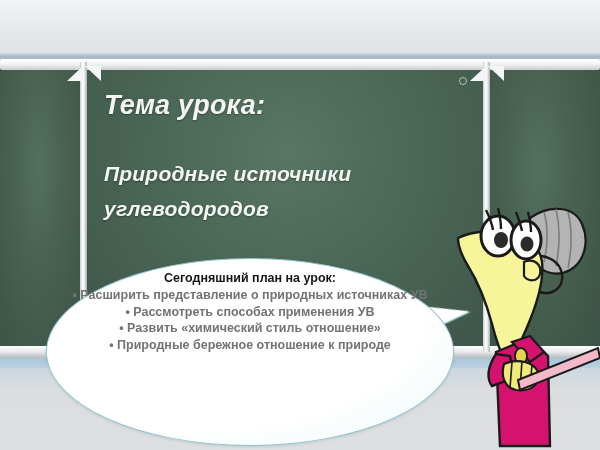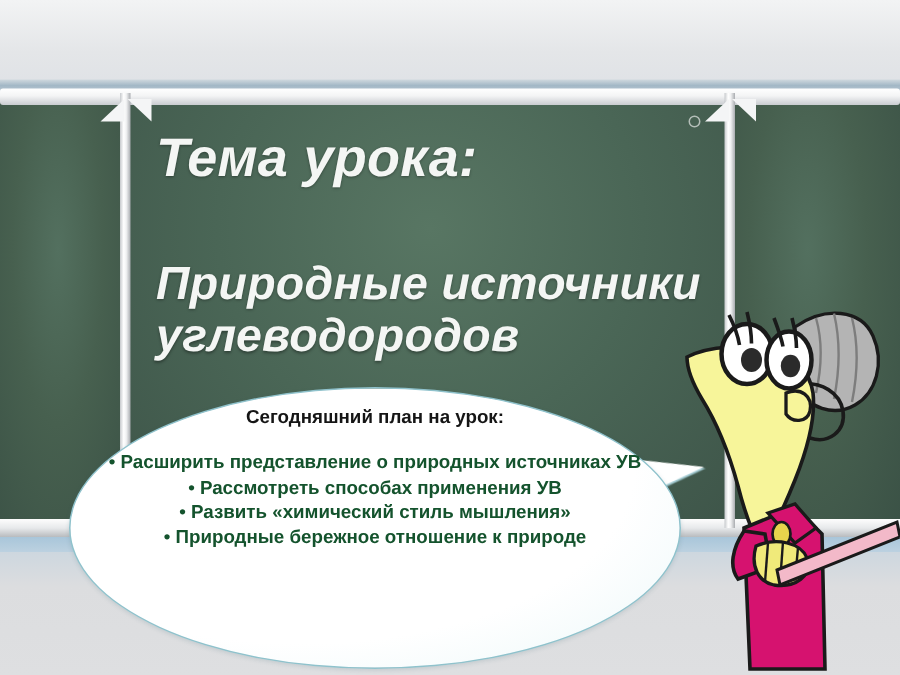--- a/index.html
+++ b/index.html
@@ -124,25 +124,25 @@
     position: absolute;
     left: 104px; top: 88px;
     width: 390px;
     z-index: 5;
     color: #f4f6f4;
     font-style: italic;
     font-weight: bold;
     text-shadow: 0 1px 2px rgba(0,0,0,.35);
     letter-spacing: .2px;
   }
-  .title-line1 { font-size: 36px; line-height: 34px; }
+  .title-line1 { font-size: 27px; line-height: 34px; }
   .title-line2 {
-    font-size: 31px;
+    font-size: 21px;
     line-height: 35px;
-    margin-top: 49px;
+    margin-top: 34px;
   }
 
   
   .bubble {
     position: absolute;
     left: 46px; top: 258px;
     width: 406px; height: 186px;
     background: radial-gradient(ellipse at 38% 30%, #ffffff 0%, #ffffff 62%, #f2fafb 85%, #e2f1f4 100%);
     border: 1px solid #8fc2cc;
     border-radius: 50% / 50%;
@@ -165,26 +165,26 @@
     left: 62px; top: 270px;
     width: 376px;
     text-align: center;
     z-index: 8;
   }
   .bubble-heading {
     font-size: 12.5px;
     font-weight: bold;
     color: #151515;
     line-height: 17px;
-    margin-bottom: 13px;
+    margin-bottom: 0;
   }
   .bubble-item {
     font-size: 12.5px;
     font-weight: bold;
-    color: #14532d;
+    color: #737373;
     line-height: 16.5px;
   }
 
   
   .character {
     position: absolute;
     left: 452px; top: 196px;
     width: 148px; height: 254px;
     z-index: 9;
   }
@@ -219,21 +219,21 @@
     <div class="title-line2">Природные источники углеводородов</div>
   </div>
 
   <div class="bubble-tail"></div>
   <div class="bubble"></div>
 
   <div class="bubble-text">
     <div class="bubble-heading">Сегодняшний план на урок:</div>
     <div class="bubble-item">• Расширить представление о природных источниках УВ</div>
     <div class="bubble-item">• Рассмотреть способах применения УВ</div>
-    <div class="bubble-item">• Развить «химический стиль мышления»</div>
+    <div class="bubble-item">• Развить «химический стиль отношение»</div>
     <div class="bubble-item">• Природные бережное отношение к природе</div>
   </div>
 
   <div class="character">
     <svg width="148" height="254" viewBox="0 0 148 254" xmlns="http://www.w3.org/2000/svg">
 
       <g>
         <path d="M78 22 C98 8 122 10 130 28 C138 46 132 66 118 74 C104 82 86 76 80 62 Z" fill="#b4b4b4" stroke="#1a1a1a" stroke-width="2.2"></path>
         <path d="M92 16 C96 30 96 48 92 66" fill="none" stroke="#7d7d7d" stroke-width="1.6"></path>
         <path d="M104 13 C108 30 108 50 104 70" fill="none" stroke="#7d7d7d" stroke-width="1.6"></path>

